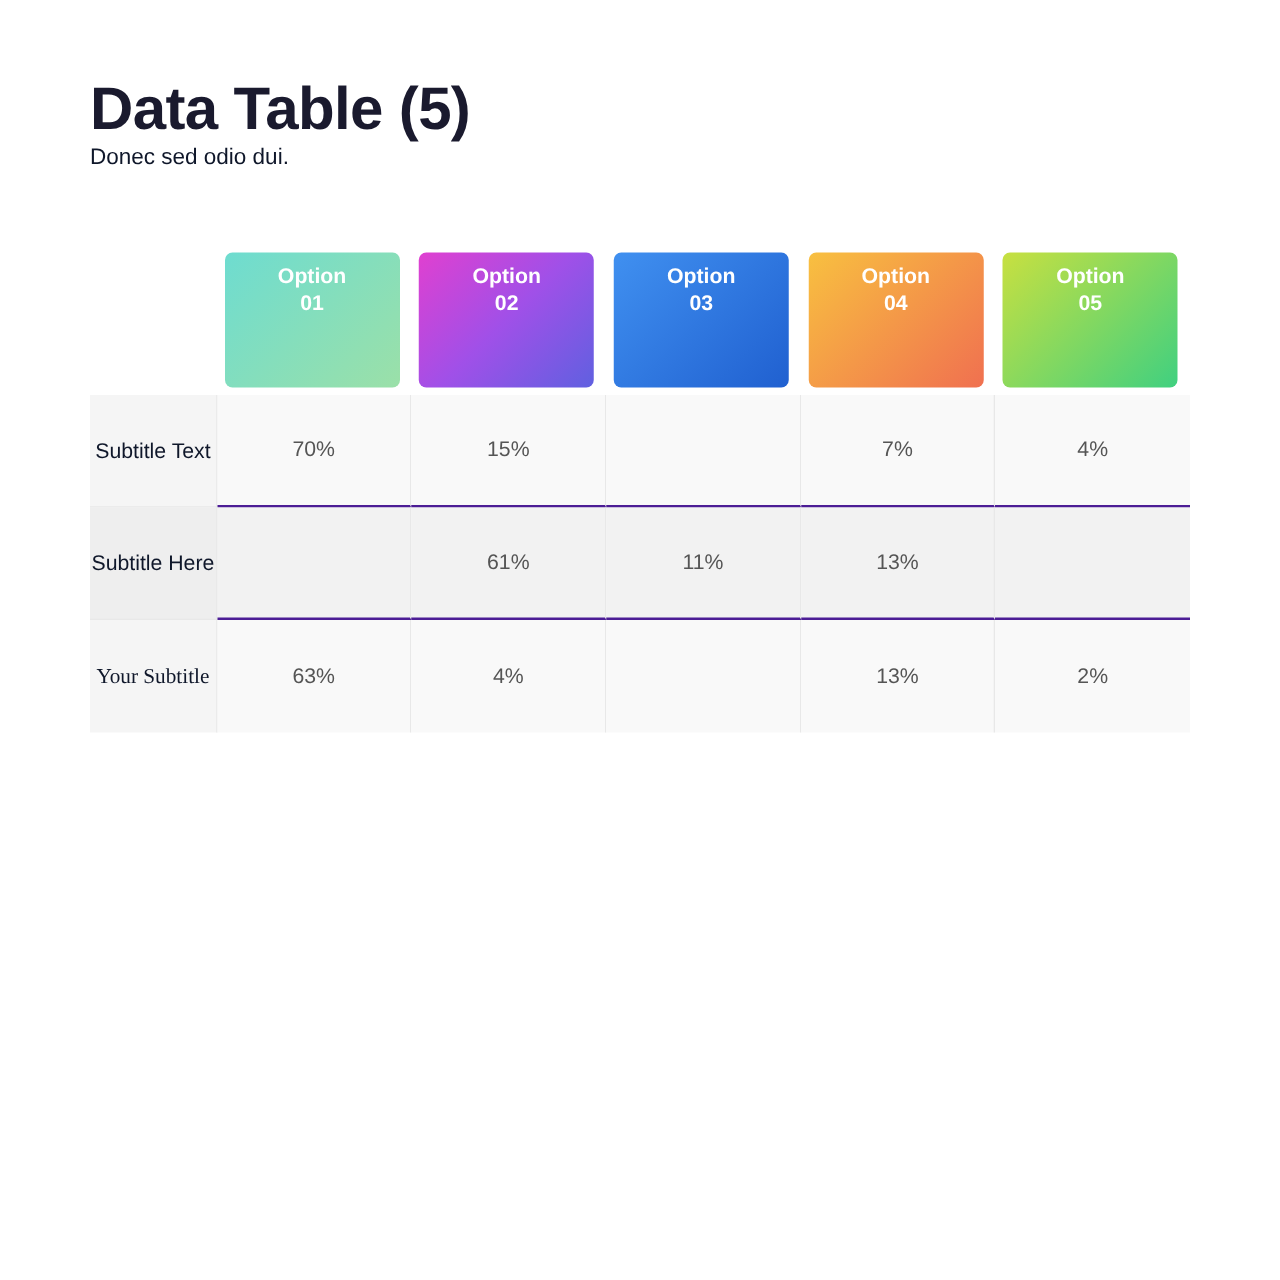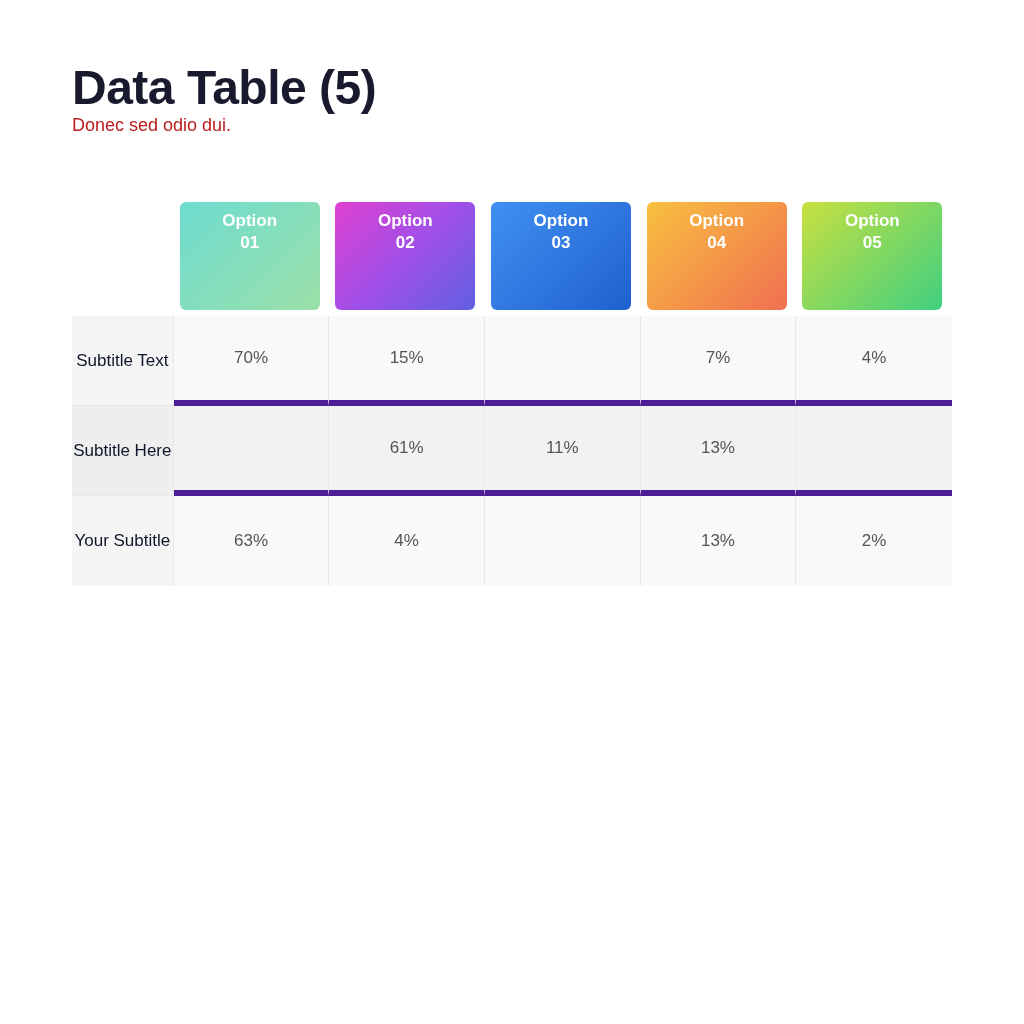--- a/index.html
+++ b/index.html
@@ -27,21 +27,21 @@
     .page-title {
       font-size: 48px;
       font-weight: 800;
       color: #1a1a2e;
       margin-bottom: 0;
       letter-spacing: -0.5px;
     }
 
     .page-subtitle {
       font-size: 18px;
-      color: #b91c1c;
+      color: #0f172a;
       margin-bottom: 60px;
     }
 
     .data-table {
       width: 100%;
       border-collapse: separate;
       border-spacing: 0;
     }
 
     
@@ -78,38 +78,39 @@
       background: linear-gradient(135deg, #c8e040 0%, #40d080 100%);
     }
 
     
     .data-row td {
       height: 90px;
       text-align: center;
       vertical-align: middle;
       font-size: 17px;
       color: #555555;
-      border-bottom: 6px solid #4c1d95;
+      border-bottom: 2px solid #4c1d95;
     }
 
     .data-row:last-child td {
       border-bottom: none;
     }
 
     .data-row td.row-label {
       text-align: center;
       color: #0f172a;
       font-size: 17px;
       background: #f5f5f5;
       border-bottom: 1px solid #e8e8e8;
       border-right: 1px solid #e8e8e8;
     }
 
     .data-row:last-child td.row-label {
       border-bottom: none;
+      font-family: Liberation Serif, serif;
     }
 
     .data-row td.data-cell {
       background: #f9f9f9;
       border-right: 1px solid #e8e8e8;
     }
 
     .data-row td.data-cell:last-child {
       border-right: none;
     }

